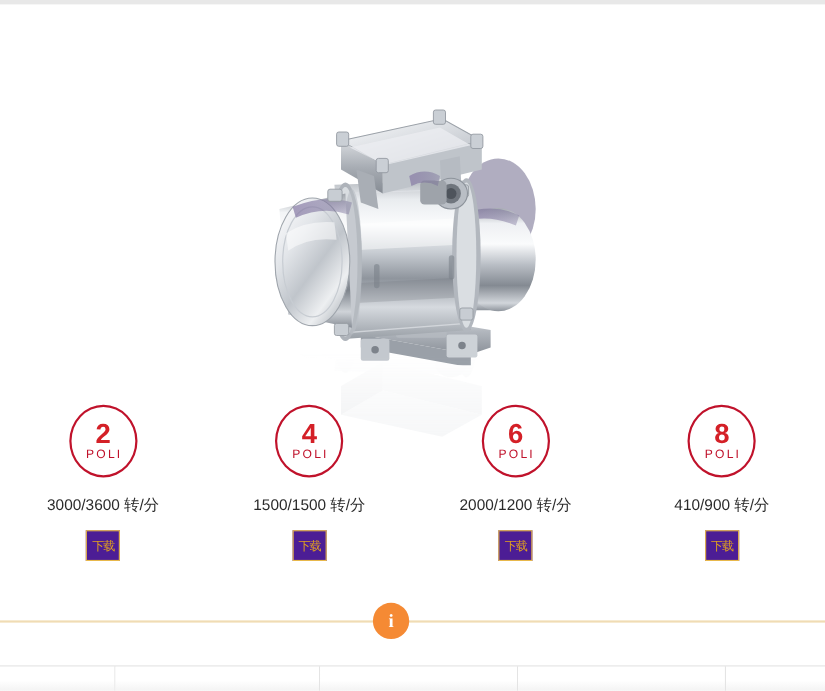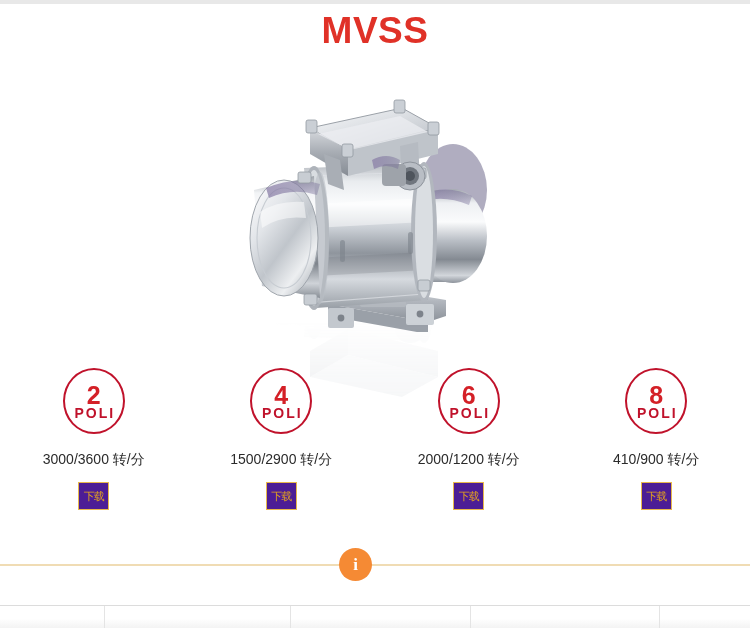--- a/index.html
+++ b/index.html
@@ -93,22 +93,22 @@
     box-sizing: border-box;
   }
   .pole-num {
     font-size: 25px;
     font-weight: bold;
     color: #d42027;
     line-height: 24px;
     margin-bottom: 1px;
   }
   .pole-word {
-    font-size: 14px;
-    font-weight: bold;
+    font-size: 11px;
+    font-weight: normal;
     color: #c0122b;
     letter-spacing: 2px;
     line-height: 11px;
     padding-left: 2px;
   }
   .pole-rpm {
     margin-top: 17px;
     font-size: 14px;
     color: #2b2b2b;
     white-space: nowrap;
@@ -183,21 +183,20 @@
   }
   .bt-cell:last-child { border-right: none; }
 </style>
 </head>
 <body>
 
 <div class="page">
 
   <div class="top-strip"></div>
 
-  <div class="title">MVSS</div>
 
   <div class="hero">
     <svg width="286" height="260" viewBox="0 0 286 260" xmlns="http://www.w3.org/2000/svg">
       <defs>
         <linearGradient id="steelBody" x1="0" y1="0" x2="0" y2="1">
           <stop offset="0%" stop-color="#b8bcc2"></stop>
           <stop offset="12%" stop-color="#e9ecef"></stop>
           <stop offset="28%" stop-color="#fbfcfd"></stop>
           <stop offset="45%" stop-color="#c9ced4"></stop>
           <stop offset="62%" stop-color="#8f959d"></stop>
@@ -341,21 +340,21 @@
       </div>
       <div class="pole-rpm">3000/3600 转/分</div>
       <div class="dl-btn">下载</div>
     </div>
 
     <div class="pole-col">
       <div class="pole-badge">
         <div class="pole-num">4</div>
         <div class="pole-word">POLI</div>
       </div>
-      <div class="pole-rpm">1500/2900 转/分</div>
+      <div class="pole-rpm">1500/1500 转/分</div>
       <div class="dl-btn">下载</div>
     </div>
 
     <div class="pole-col">
       <div class="pole-badge">
         <div class="pole-num">6</div>
         <div class="pole-word">POLI</div>
       </div>
       <div class="pole-rpm">2000/1200 转/分</div>
       <div class="dl-btn">下载</div>

